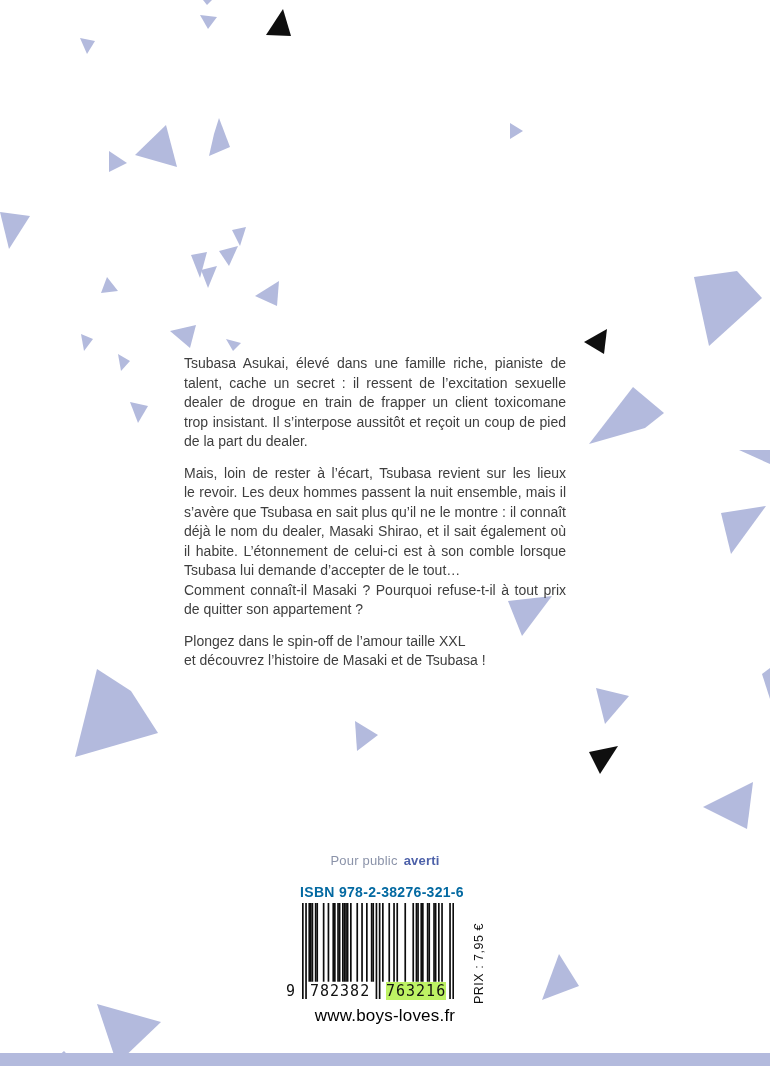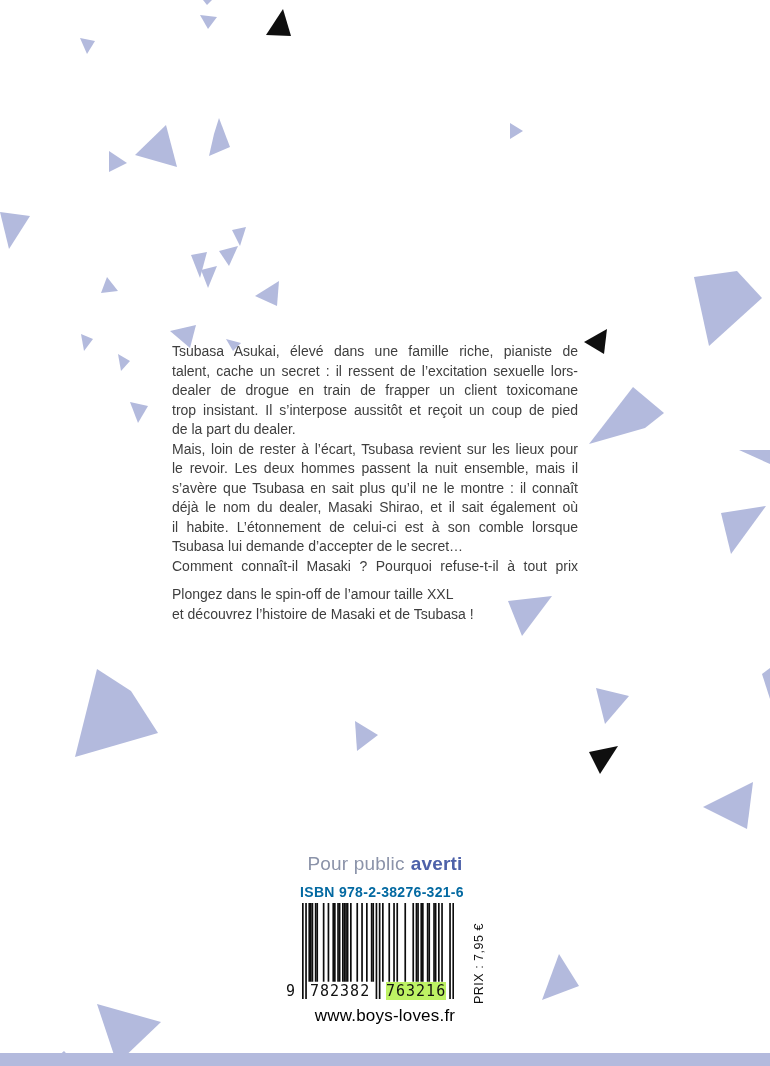--- a/index.html
+++ b/index.html
@@ -3,28 +3,28 @@
 <meta charset="utf-8">
 <style>
   html,body{margin:0;padding:0;background:#e8e8e8;}
   .page{position:relative;width:770px;height:1066px;margin:0 auto;background:#ffffff;overflow:hidden;
         font-family:"Liberation Sans",sans-serif;}
   #shapes{position:absolute;left:0;top:0;width:770px;height:1066px;pointer-events:none;}
 
   
   .synopsis{position:absolute;left:172px;top:342px;width:406px;color:#3e3e3e;
             font-size:14px;line-height:19.5px;}
-  .synopsis .para{margin:0;}
+  .synopsis .para{margin:12px;}
   .synopsis .para.gap{margin-top:9px;}
   .line{text-align:justify;text-align-last:justify;height:19.5px;overflow:hidden;}
   .line.nj{text-align-last:left;}
 
   
   .audience{position:absolute;left:0;top:853px;width:770px;text-align:center;
-            font-size:19px;color:#8b93a9;letter-spacing:.2px;}
+            font-size:13px;color:#8b93a9;letter-spacing:.2px;}
   .audience .hl{color:#4d61a9;font-weight:700;margin-left:6px;}
 
   
   .barcode-block{position:absolute;left:286px;top:884px;width:192px;height:122px;}
   .isbn{position:absolute;left:0;top:0;width:192px;text-align:center;color:#0369a1;
         font-size:14px;font-weight:600;letter-spacing:.3px;}
   .bars-wrap{position:absolute;left:16px;top:19px;width:152px;height:96px;}
   #bars{display:block;width:152px;height:96px;}
   .digits{position:absolute;left:0;top:79px;width:152px;height:18px;
           font-family:"DejaVu Sans Mono",monospace;font-size:15px;color:#111;}
@@ -91,22 +91,23 @@
         <div class="line">dealer de drogue en train de frapper un client toxicomane</div>
         <div class="line">trop insistant. Il s’interpose aussitôt et reçoit un coup de pied</div>
         <div class="line nj">de la part du dealer.</div>
       </div>
       <div class="para">
         <div class="line">Mais, loin de rester à l’écart, Tsubasa revient sur les lieux pour</div>
         <div class="line">le revoir. Les deux hommes passent la nuit ensemble, mais il</div>
         <div class="line">s’avère que Tsubasa en sait plus qu’il ne le montre : il connaît</div>
         <div class="line">déjà le nom du dealer, Masaki Shirao, et il sait également où</div>
         <div class="line">il habite. L’étonnement de celui-ci est à son comble lorsque</div>
-        <div class="line nj">Tsubasa lui demande d’accepter de le secret…</div>
+        <div class="line nj">Tsubasa lui demande d’accepter de le tout…</div>
         <div class="line">Comment connaît-il Masaki ? Pourquoi refuse-t-il à tout prix</div>
+        <div class="line nj">de quitter son appartement ?</div>
       </div>
       <div class="para gap">
         <div class="line nj">Plongez dans le spin-off de l’amour taille XXL</div>
         <div class="line nj">et découvrez l’histoire de Masaki et de Tsubasa !</div>
       </div>
     </div>
 
   <div class="audience">
     <span>Pour public</span><span class="hl">averti</span>
   </div>

